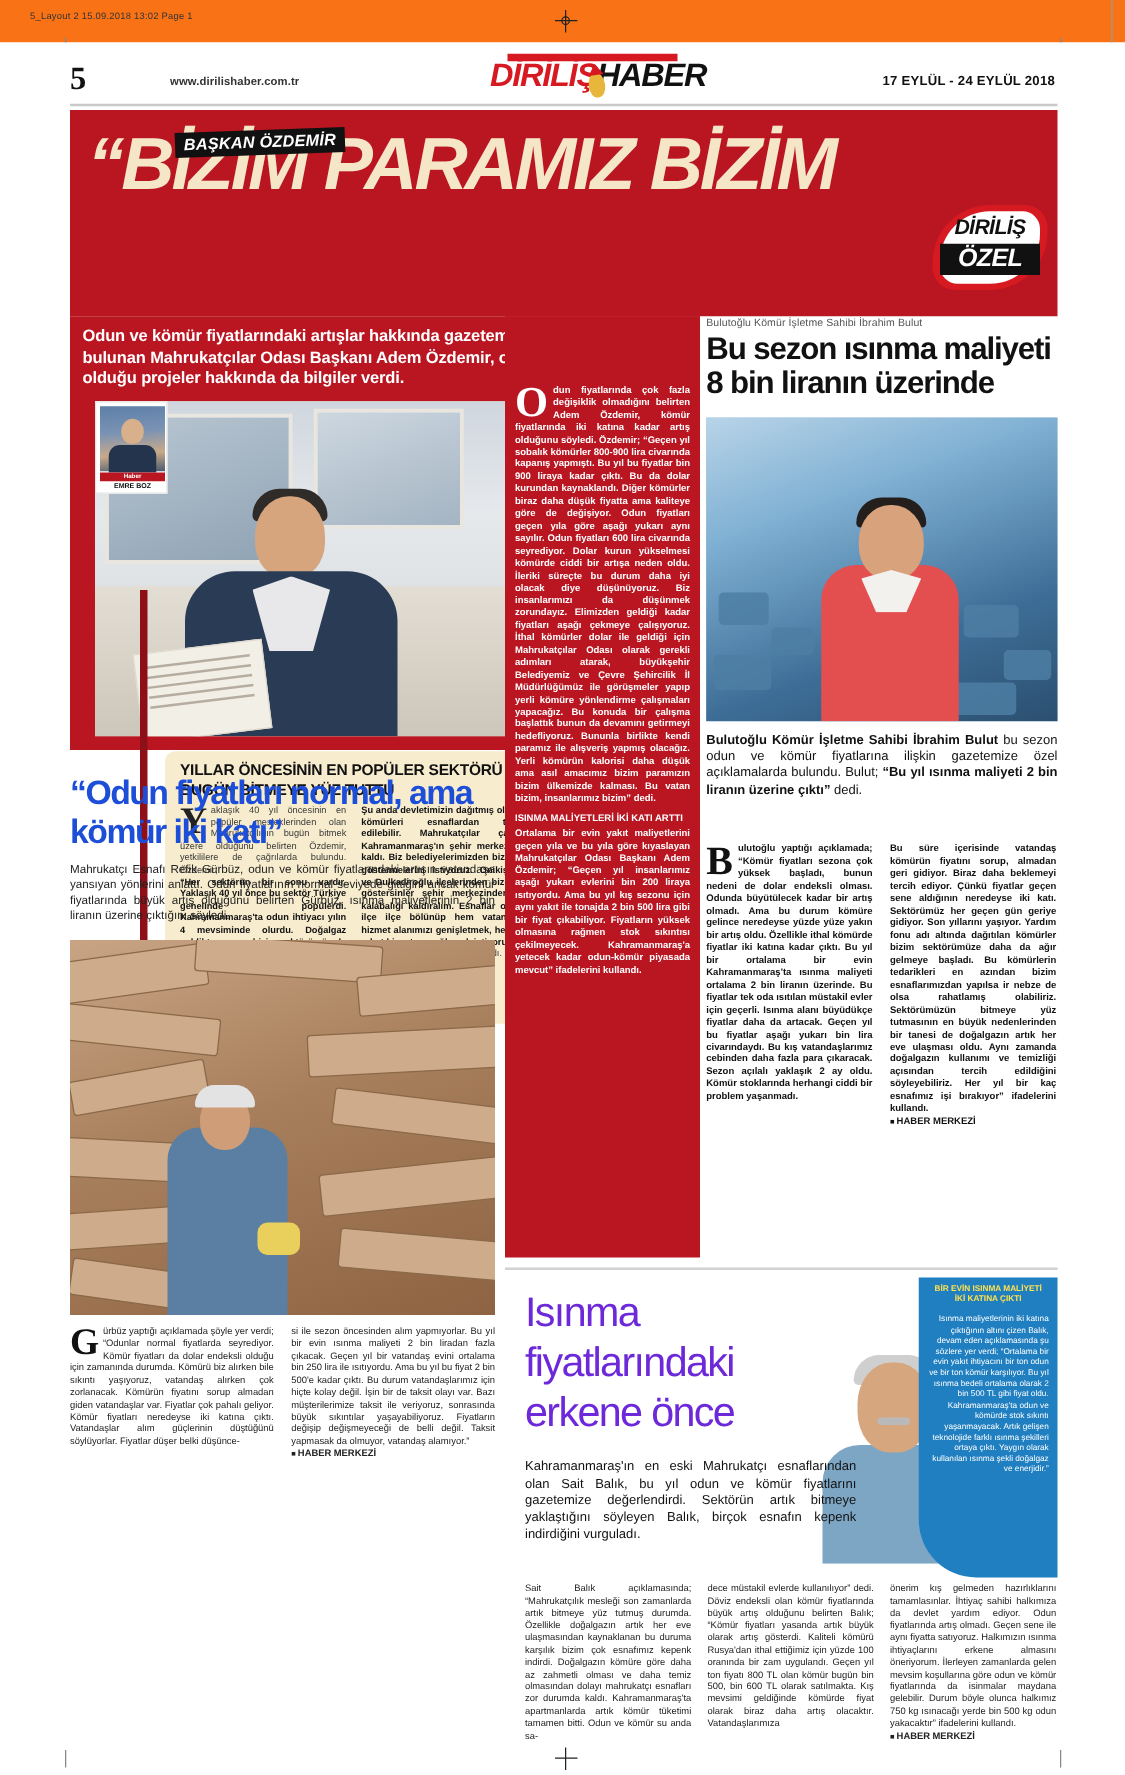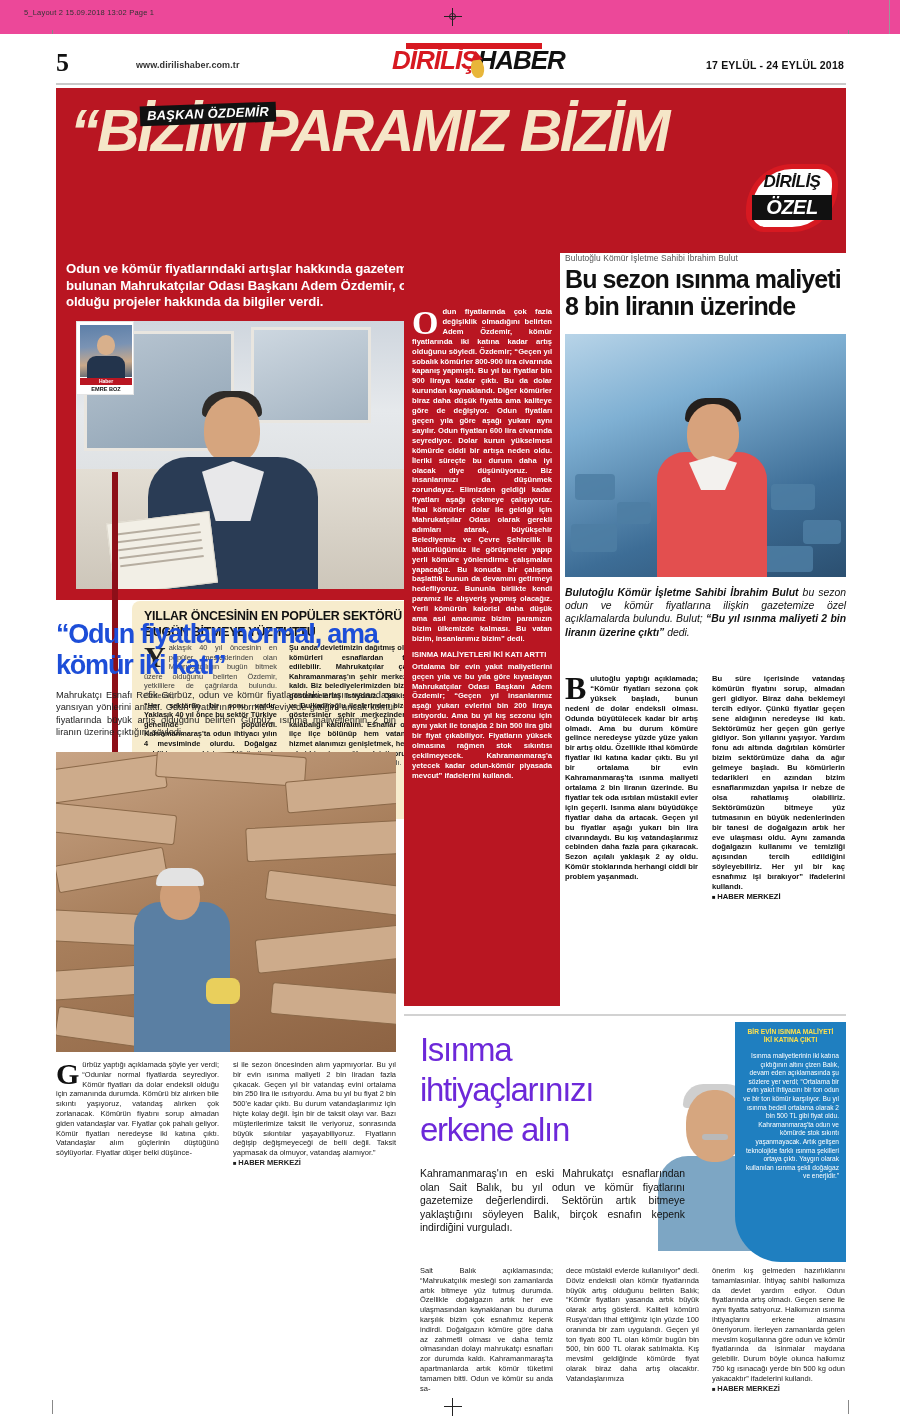--- a/index.html
+++ b/index.html
@@ -9,21 +9,21 @@
     background:#ffffff;
     font-family:"Liberation Sans", sans-serif;
     color:#111;
     position:relative;
     overflow:hidden;
   }
 
   
   .print-strip {
     position:absolute; left:0; top:0; width:900px; height:34px;
-    background:#ec4899;
+    background:#f97316;
   }
   .print-meta {
     position:absolute; left:24px; top:8px;
     font-size:7.5px; color:#333; letter-spacing:.2px;
     font-family:"Liberation Sans", sans-serif;
   }
   .reg-mark {
     position:absolute; left:444px; top:8px; width:18px; height:18px;
   }
   .reg-mark:before, .reg-mark:after {
@@ -321,21 +321,21 @@
   .ib-hair {
     position:absolute; left:120px; top:64px; width:56px; height:24px;
     background:#241f1c; border-radius:28px 28px 5px 5px;
   }
   .ib-collar {
     position:absolute; left:124px; top:122px; width:48px; height:34px;
     background:#f3f1ee; clip-path:polygon(50% 0,100% 20%,75% 100%,25% 100%,0 20%);
   }
   .bulut-lead {
     position:absolute; left:565px; top:552px; width:281px;
-    font-size:10.4px; line-height:13.2px; color:#111; text-align:justify;font-style:italic;
+    font-size:10.4px; line-height:13.2px; color:#111; text-align:justify;
   }
   .bulut-lead b { font-weight:bold; }
   .bulut-body {
     position:absolute; left:565px; top:640px; width:281px; height:320px;
     display:flex; gap:14px;
   }
   .bcol { width:133px; }
   .bcol p { margin:0; font-size:7.6px; line-height:9.9px; color:#111;
     font-weight:bold; text-align:justify; }
   .dropcap-b {
@@ -560,22 +560,22 @@
     </div>
     <div class="bcol">
       <p>Bu süre içerisinde vatandaş kömürün fiyatını sorup, almadan geri gidiyor. Biraz daha beklemeyi tercih ediyor. Çünkü fiyatlar geçen sene aldığının neredeyse iki katı. Sektörümüz her geçen gün geriye gidiyor. Son yıllarını yaşıyor. Yardım fonu adı altında dağıtılan kömürler bizim sektörümüze daha da ağır gelmeye başladı. Bu kömürlerin tedarikleri en azından bizim esnaflarımızdan yapılsa ir nebze de olsa rahatlamış olabiliriz. Sektörümüzün bitmeye yüz tutmasının en büyük nedenlerinden bir tanesi de doğalgazın artık her eve ulaşması oldu. Aynı zamanda doğalgazın kullanımı ve temizliği açısından tercih edildiğini söyleyebiliriz. Her yıl bir kaç esnafımız işi bırakıyor” ifadelerini kullandı.</p>
       <p class="hm">HABER MERKEZİ</p>
     </div>
   </div>
 
   <div class="bottom-sep"></div>
   <div class="isinma-head">
     <div>Isınma</div>
-    <div>ihtiyaçlarınızı</div>
-    <div>erkene alın</div>
+    <div>fiyatlarındaki</div>
+    <div>erkene önce</div>
   </div>
   <div class="sait-photo">
     <div class="sait-body"></div>
     <div class="sait-hair"></div>
     <div class="sait-head"></div>
     <div class="sait-mous"></div>
   </div>
   <div class="isinma-lead">Kahramanmaraş'ın en eski Mahrukatçı esnaflarından olan Sait Balık, bu yıl odun ve kömür fiyatlarını gazetemize değerlendirdi. Sektörün artık bitmeye yaklaştığını söyleyen Balık, birçok esnafın kepenk indirdiğini vurguladı.</div>
   <div class="blue-box">
     <div class="blue-title">BİR EVİN ISINMA MALİYETİ İKİ KATINA ÇIKTI</div>

